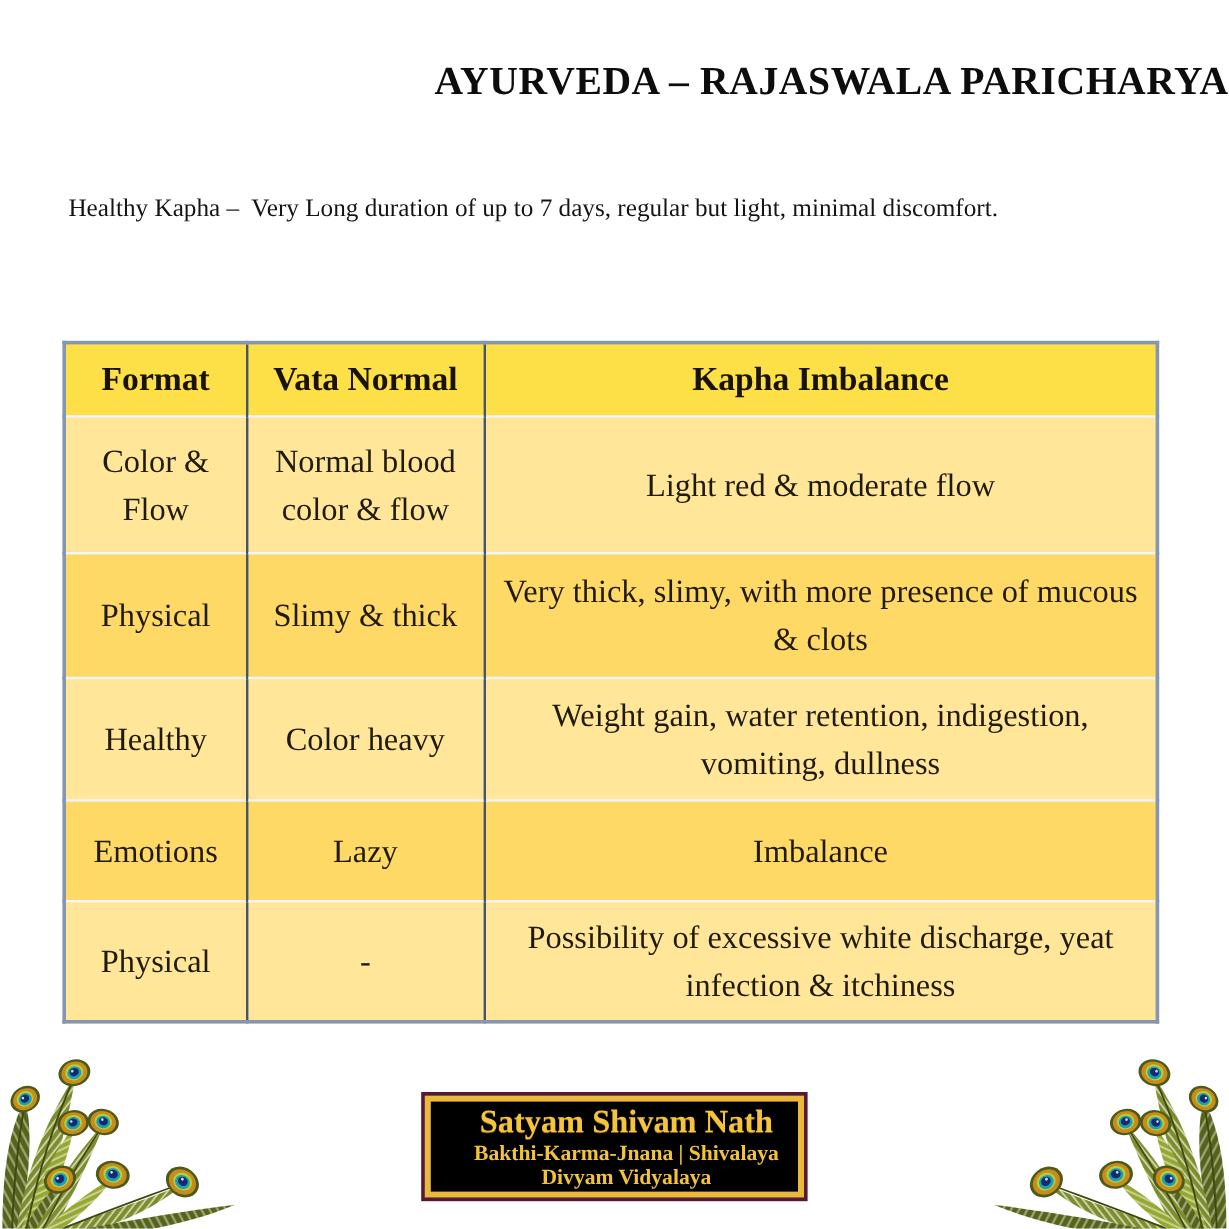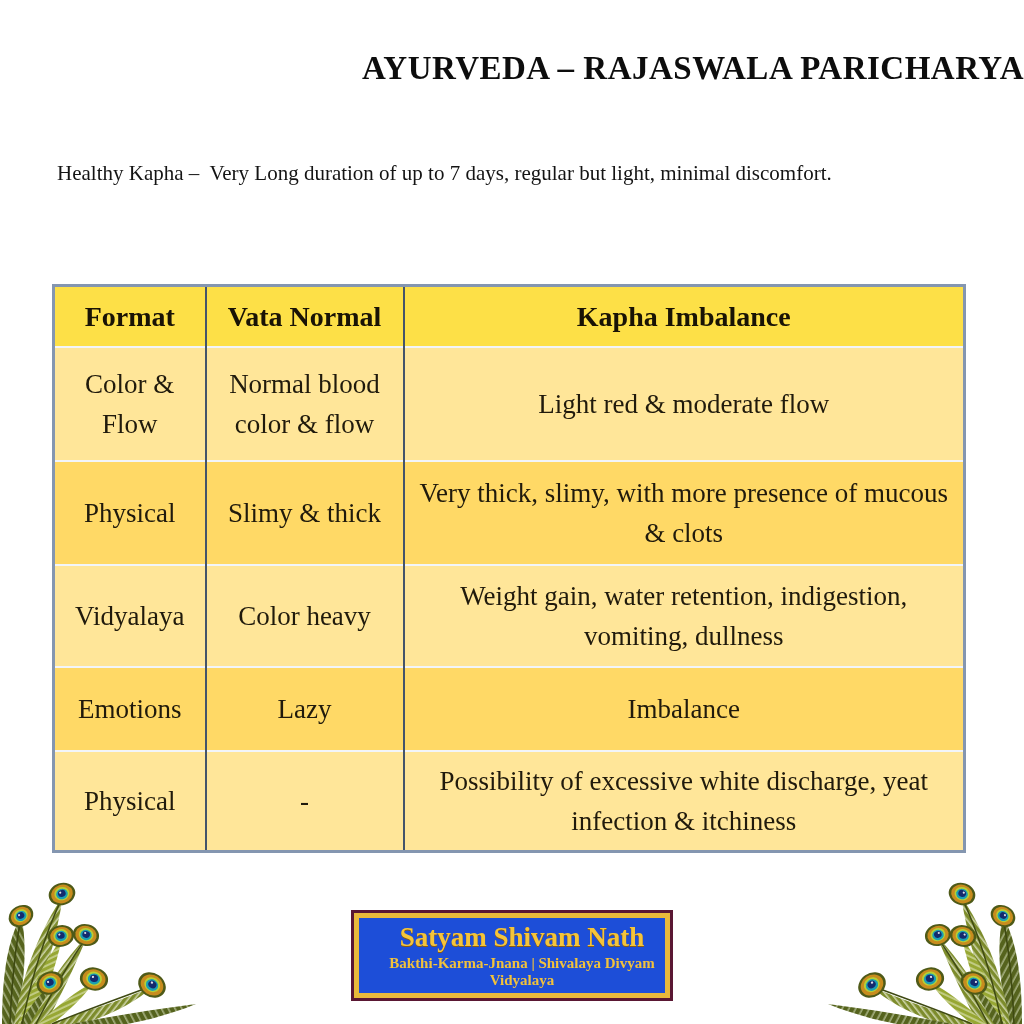--- a/index.html
+++ b/index.html
@@ -70,39 +70,39 @@
   tr.h82 td{height:78px;}
   tr.h98 td{height:94px;}
   .banner{
     position:absolute;
     left:50%;
     top:913px;
     transform:translateX(-50%);
     width:316px;
     height:85px;
     box-sizing:border-box;
-    background:#1d4ed8;
+    background:#000000;
     border:5px solid #E9B93B;
     outline:3px solid #5A1733;
     display:flex;
     flex-direction:column;
     align-items:center;
     justify-content:center;
     text-align:center;
     padding-left:20px;
   }
   .banner .brand-title{
     font-size:27px;
     font-weight:bold;
     color:#F4C43B;
     line-height:1.05;
     text-shadow:0 1px 0 #8a5a10;
   }
   .banner .brand-subtitle{
-    font-size:15px;
+    font-size:18px;
     font-weight:bold;
     color:#F2C23B;
     margin-top:4px;
     line-height:1.1;
   }
   .feathers{
     position:absolute;
     bottom:0;
     width:205px;
     height:168px;
@@ -136,21 +136,21 @@
         <td>Color &amp; Flow</td>
         <td>Normal blood color &amp; flow</td>
         <td>Light red &amp; moderate flow</td>
       </tr>
       <tr class="row-dark h102">
         <td>Physical</td>
         <td>Slimy &amp; thick</td>
         <td>Very thick, slimy, with more presence of mucous &amp; clots</td>
       </tr>
       <tr class="row-light h100">
-        <td>Vidyalaya</td>
+        <td>Healthy</td>
         <td>Color heavy</td>
         <td>Weight gain, water retention, indigestion, vomiting, dullness</td>
       </tr>
       <tr class="row-dark h82">
         <td>Emotions</td>
         <td>Lazy</td>
         <td>Imbalance</td>
       </tr>
       <tr class="row-light h98">
         <td>Physical</td>

